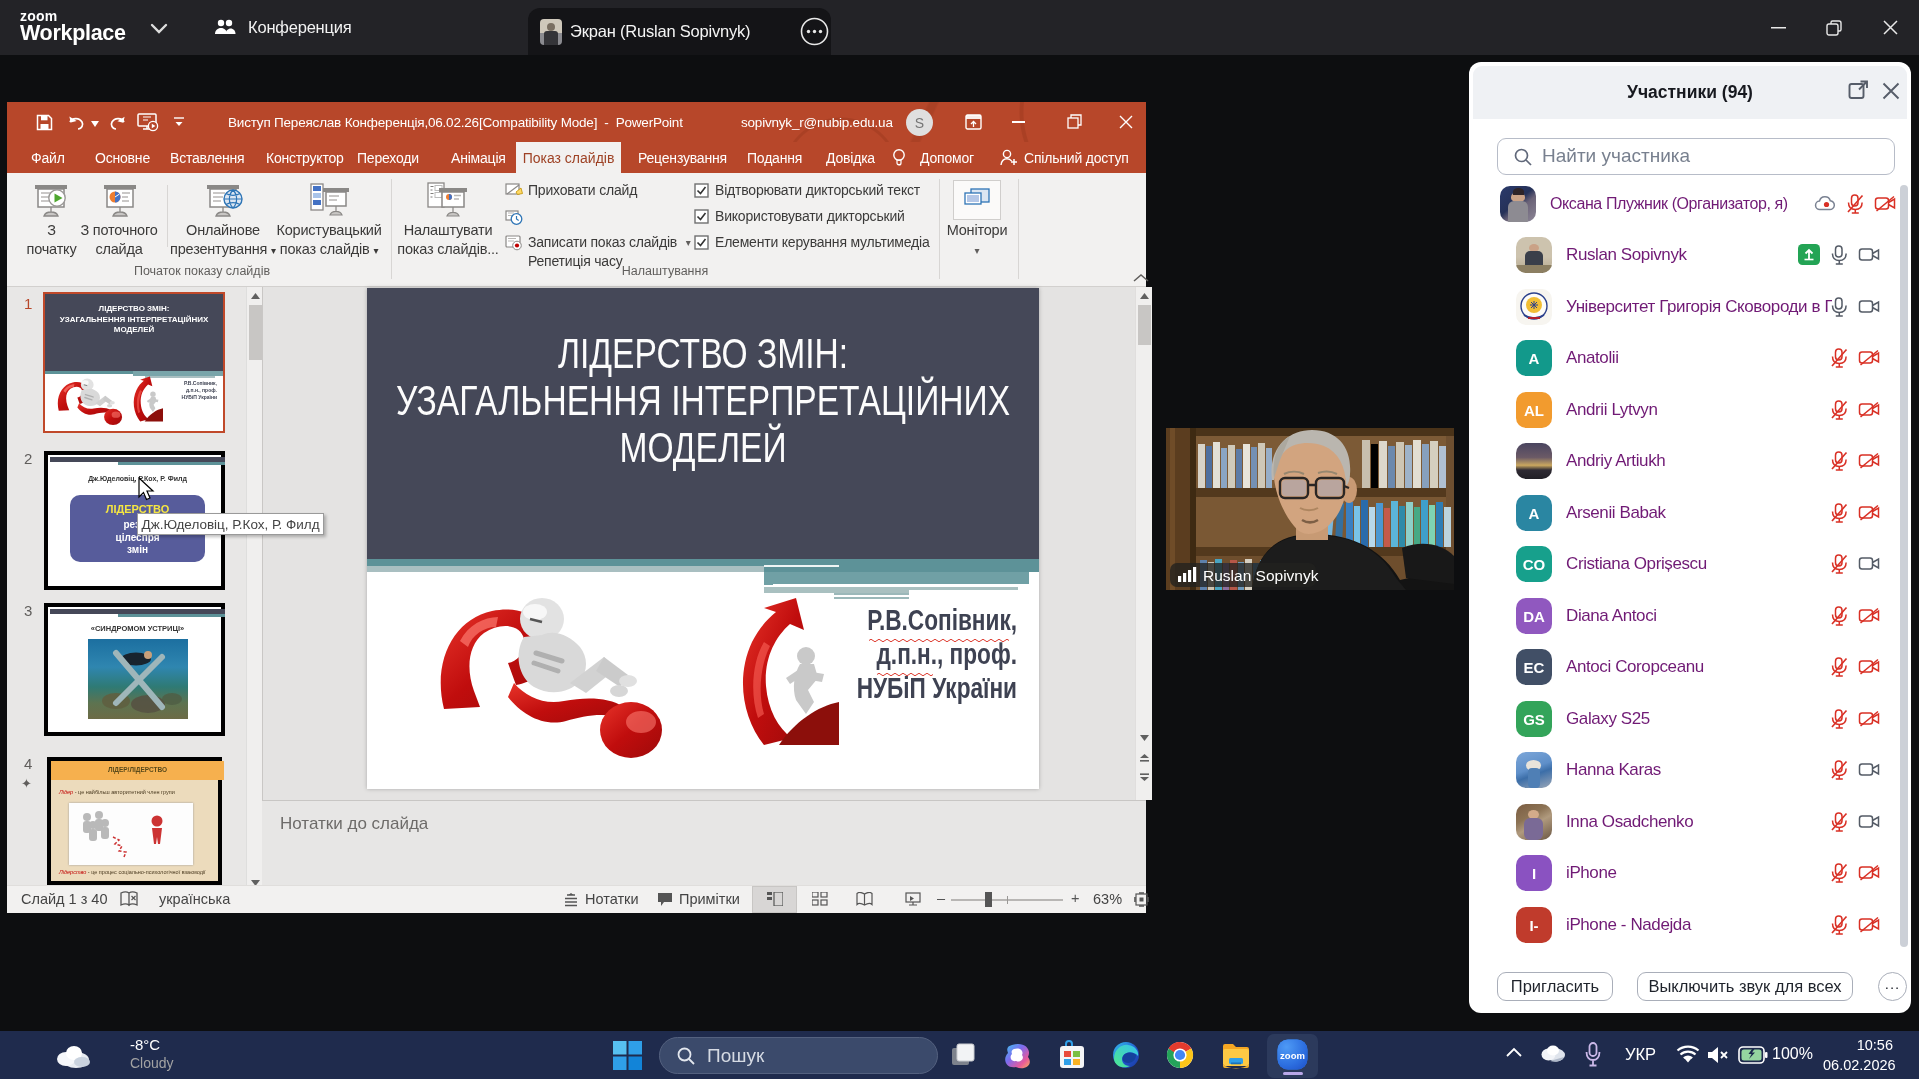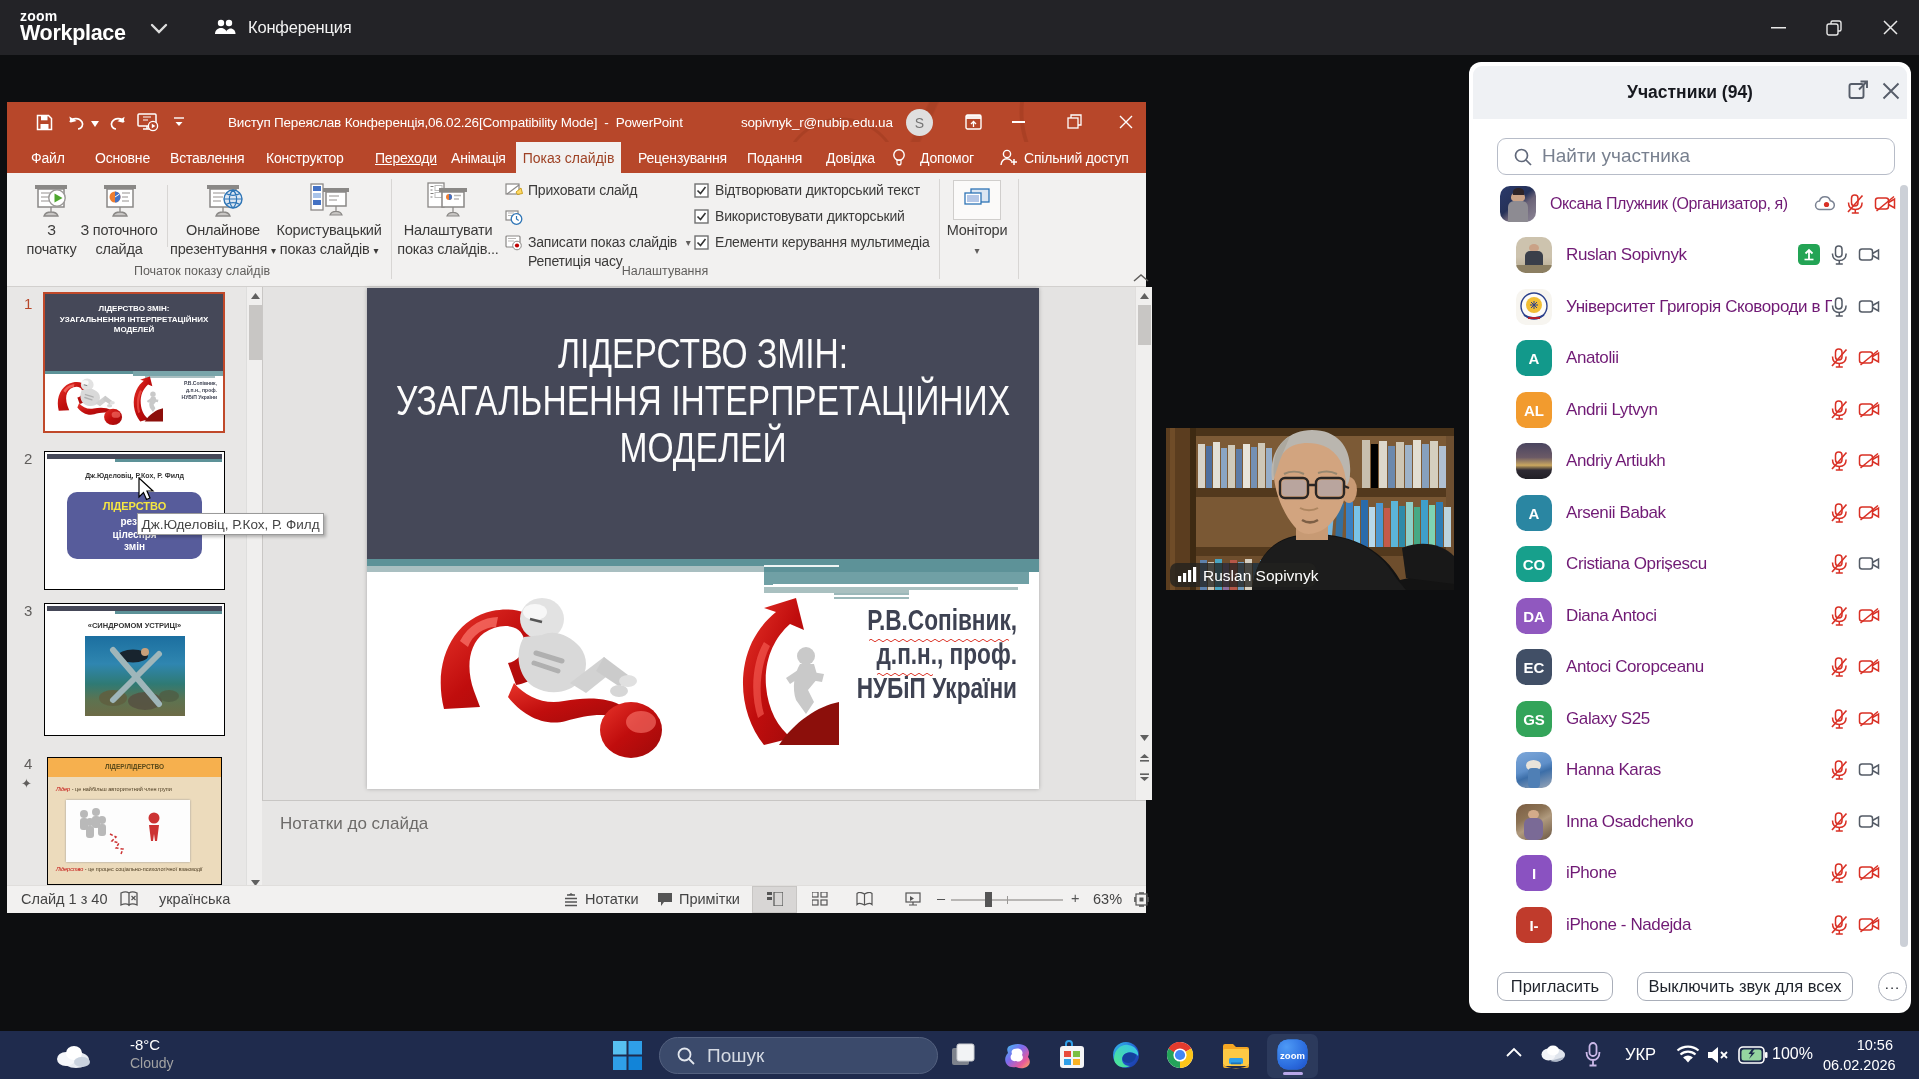--- a/index.html
+++ b/index.html
@@ -20,21 +20,21 @@
 .rdiv{position:absolute;top:6px;width:1px;height:100px;background:#d8d6d4;}
 .rsmall{position:absolute;display:flex;align-items:center;color:#3b3a39;font-size:14px;letter-spacing:-.2px;gap:5px;white-space:nowrap;}
 
 #thumbs{position:absolute;left:0;top:185px;width:239px;height:598px;background:#e8e7e6;}
 #tsb{position:absolute;left:239px;top:185px;width:16px;height:598px;background:#f0efee;border-left:1px solid #dededd;}
 #main{position:absolute;left:255px;top:185px;width:884px;height:513px;background:#e4e3e2;border-left:1px solid #c9c7c5;}
 #slide{position:absolute;left:104px;top:1px;width:672px;height:501px;background:#fff;box-shadow:0 0 4px rgba(0,0,0,.25);}
 #notes{position:absolute;left:255px;top:698px;width:884px;height:85px;background:#e7e6e5;border-top:1px solid #c8c6c4;}
 #pstatus{position:absolute;left:0;top:783px;width:1139px;height:28px;background:#f2f1f0;border-top:1px solid #e0dedc;color:#444;font-size:14.5px;}
 .thumbnum{position:absolute;left:17px;font-size:15px;color:#605e5c;}
-.thumb{position:absolute;background:#fff;border:1px solid #000000;}
+.thumb{position:absolute;background:#fff;border:4px solid #000000;}
 
 #panel{position:absolute;left:1469px;top:62px;width:442px;height:951px;background:#fff;border-radius:12px;}
 #phead{position:absolute;left:4px;top:4px;width:434px;height:53px;background:#eff1f4;border-radius:9px 9px 0 0;display:flex;align-items:center;justify-content:center;color:#17191f;font-size:17.5px;font-weight:bold;}
 .prow{position:absolute;left:16px;width:410px;height:51px;}
 .pav{overflow:hidden;position:absolute;left:31px;top:8px;width:36px;height:36px;border-radius:10px;color:#fff;font-size:15px;font-weight:bold;display:flex;align-items:center;justify-content:center;}
 .pname{position:absolute;left:81px;top:0;height:51px;display:flex;align-items:center;font-size:17px;letter-spacing:-.4px;color:#701a75;white-space:nowrap;}
 .picons{position:absolute;right:15px;top:0;height:51px;display:flex;align-items:center;gap:8px;}
 
 #video{position:absolute;left:1166px;top:428px;width:288px;height:162px;background:#1a1208;overflow:hidden;}
 
@@ -122,20 +122,33 @@
   <svg class="abs" style="left:150px;top:23px;" width="18" height="12" viewBox="0 0 18 12">
         <path d="M2 2l7 7 7-7" stroke="#ddd" stroke-width="2.4" fill="none" stroke-linecap="round"></path>
       </svg>
   <svg class="abs" style="left:214px;top:18px;" width="22" height="20" viewBox="0 0 22 20">
         <circle cx="7" cy="5" r="3.2" fill="#fff"></circle>
         <circle cx="15" cy="5" r="3.2" fill="#fff"></circle>
         <path d="M1 16c0-3.5 2.6-6 6-6s6 2.5 6 6z" fill="#fff"></path>
         <path d="M11.5 16c.4-3 2.4-5.4 5.3-5.4 2.5 0 4.7 2.4 4.7 5.4z" fill="#fff"></path>
       </svg>
   <div class="abs" style="left:248px;top:0;height:55px;display:flex;align-items:center;color:#f2f2f2;font-size:16.5px;letter-spacing:-.2px;">Конференция</div>
+  <div id="ztab">
+    <div class="abs" style="left:12px;top:11px;width:22px;height:26px;border-radius:4px;background:linear-gradient(#cfc8bb 55%,#8b8b90 55%);overflow:hidden;">
+          <div class="abs" style="left:7px;top:4px;width:8px;height:8px;border-radius:50%;background:#7a6f62;"></div>
+          <div class="abs" style="left:4px;top:12px;width:14px;height:14px;background:#343438;border-radius:3px 3px 0 0;"></div>
+        </div>
+    <div class="abs" style="left:42px;top:0;height:47px;display:flex;align-items:center;color:#f5f5f5;font-size:16.5px;letter-spacing:-.2px;">Экран (Ruslan Sopivnyk)</div>
+    <svg class="abs" style="left:272px;top:9px;" width="29" height="29" viewBox="0 0 29 29">
+          <circle cx="14.5" cy="14.5" r="13" stroke="#e8e8e8" stroke-width="1.6" fill="none"></circle>
+          <circle cx="8.5" cy="14.5" r="1.7" fill="#e8e8e8"></circle>
+          <circle cx="14.5" cy="14.5" r="1.7" fill="#e8e8e8"></circle>
+          <circle cx="20.5" cy="14.5" r="1.7" fill="#e8e8e8"></circle>
+        </svg>
+  </div>
   <div class="wbtn" style="right:118px;">
         <svg width="15" height="2">
           <rect width="15" height="1.5" fill="#e8e8e8"></rect>
         </svg>
       </div>
   <div class="wbtn" style="right:62px;">
         <svg width="16" height="16" viewBox="0 0 16 16">
           <rect x="1" y="4" width="11" height="11" rx="2" stroke="#e8e8e8" stroke-width="1.4" fill="none"></rect>
           <path d="M5 4V2.5A1.5 1.5 0 016.5 1H13a2 2 0 012 2v6.5a1.5 1.5 0 01-1.5 1.5H12" stroke="#e8e8e8" stroke-width="1.4" fill="none"></path>
         </svg>
@@ -197,21 +210,21 @@
         </svg>
     <svg class="abs" style="left:1112px;top:13px;" width="14" height="14" viewBox="0 0 14 14">
           <path d="M1 1l12 12M13 1L1 13" stroke="#fff" stroke-width="1.4"></path>
         </svg>
   </div>
   <div id="pmenu">
     <div class="mitem" style="left:24px;">Файл</div>
     <div class="mitem" style="left:88px;">Основне</div>
     <div class="mitem" style="left:163px;">Вставлення</div>
     <div class="mitem" style="left:259px;">Конструктор</div>
-    <div class="mitem" style="left:368px;text-decoration:underline;">Переходи</div>
+    <div class="mitem" style="left:350px;">Переходи</div>
     <div class="mitem" style="left:444px;">Анімація</div>
     <div class="abs" style="left:509px;top:0;width:105px;height:31px;background:#f2f1f0;display:flex;align-items:center;justify-content:center;color:#9e4225;font-size:14px;">Показ слайдів</div>
     <div class="mitem" style="left:631px;">Рецензування</div>
     <div class="mitem" style="left:740px;">Подання</div>
     <div class="mitem" style="left:819px;">Довідка</div>
     <svg class="abs" style="left:884px;top:6px;" width="16" height="21" viewBox="0 0 16 21">
           <circle cx="8" cy="7" r="5.2" fill="none" stroke="#fff" stroke-width="1.4"></circle>
           <path d="M6 12h4v3a2 2 0 01-4 0z" fill="none" stroke="#fff" stroke-width="1.2"></path>
           <path d="M6.5 16.5h3" stroke="#fff" stroke-width="1.2"></path>
         </svg>

